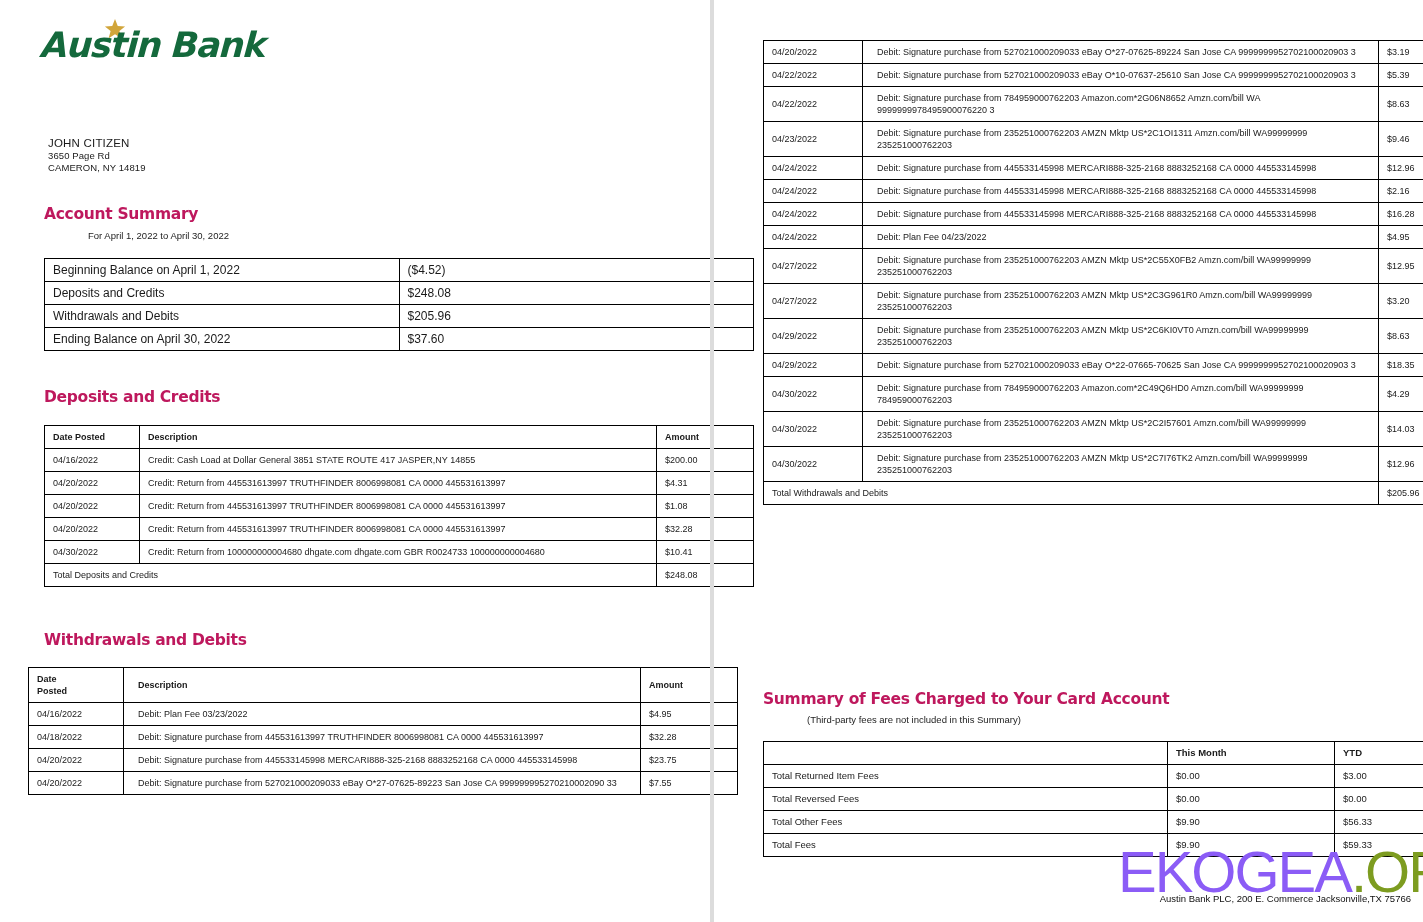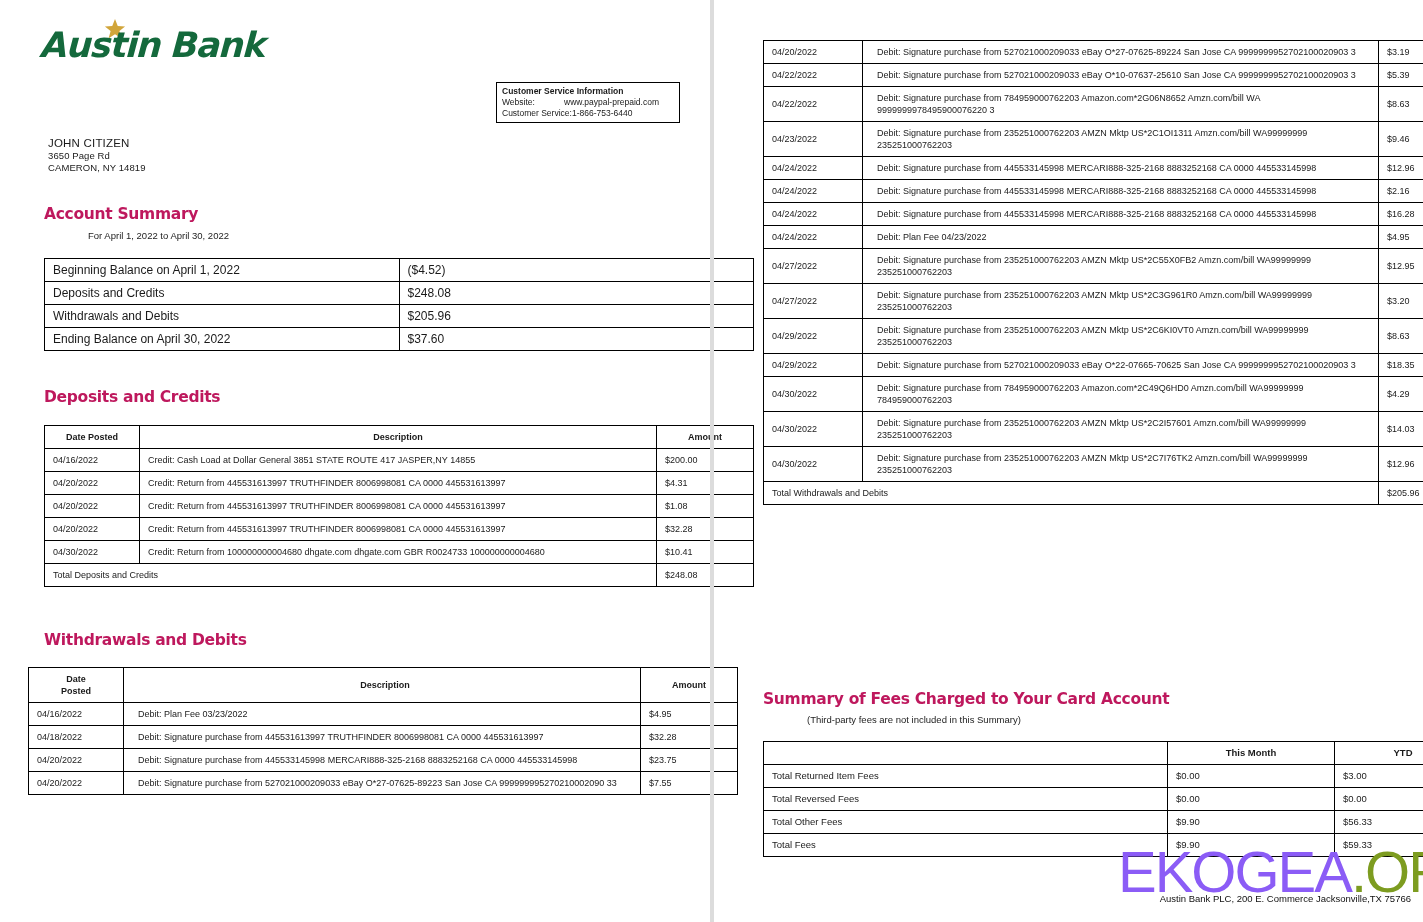--- a/index.html
+++ b/index.html
@@ -78,21 +78,21 @@
     font-size:9px;
   }
   table.stmt td, table.stmt th{
     border:1px solid #000;
     padding:5px 8px;
     vertical-align:middle;
     text-align:left;
     font-weight:normal;
     line-height:12px;
   }
-  table.stmt th{font-weight:bold;text-align:center;}
+  table.stmt th{font-weight:bold;}
   .amt{text-align:right;white-space:nowrap;}
   .bold{font-weight:bold;}
   .nowrapd{white-space:nowrap;}
 
   
   .tbl-summary{position:absolute;left:44px;top:258px;width:638px;}
   .tbl-summary td{padding:6px 10px;font-size:12px;}
 
   
   .hd-deposits{position:absolute;left:44px;top:388px;}
@@ -152,29 +152,20 @@
 
     <div class="logo">
       <div class="logo-star">
         <svg width="22" height="22" viewBox="0 0 24 24" aria-hidden="true">
           <polygon points="12,1 15,8.8 23,9.2 16.8,14.3 18.9,22 12,17.6 5.1,22 7.2,14.3 1,9.2 9,8.8" fill="#d1a53a"></polygon>
         </svg>
       </div>
       <div class="logo-text">Austin Bank</div>
     </div>
 
-    <div class="cs-box">
-      <div class="cs-title">Customer Service Information</div>
-      <div class="cs-row">
-        <span class="lbl">Website:</span><span>www.paypal-prepaid.com</span>
-      </div>
-      <div class="cs-row">
-        <span>Customer Service:</span><span>1-866-753-6440</span>
-      </div>
-    </div>
 
     <div class="addr">
       <div class="name">JOHN CITIZEN</div>
       <div class="line">3650 Page Rd</div>
       <div class="line">CAMERON, NY 14819</div>
     </div>
 
     <div class="h-section" style="position:absolute;left:44px;top:205px;">Account Summary</div>
     <div class="h-sub" style="position:absolute;left:44px;top:230px;">For April  1, 2022 to April 30, 2022</div>
 

